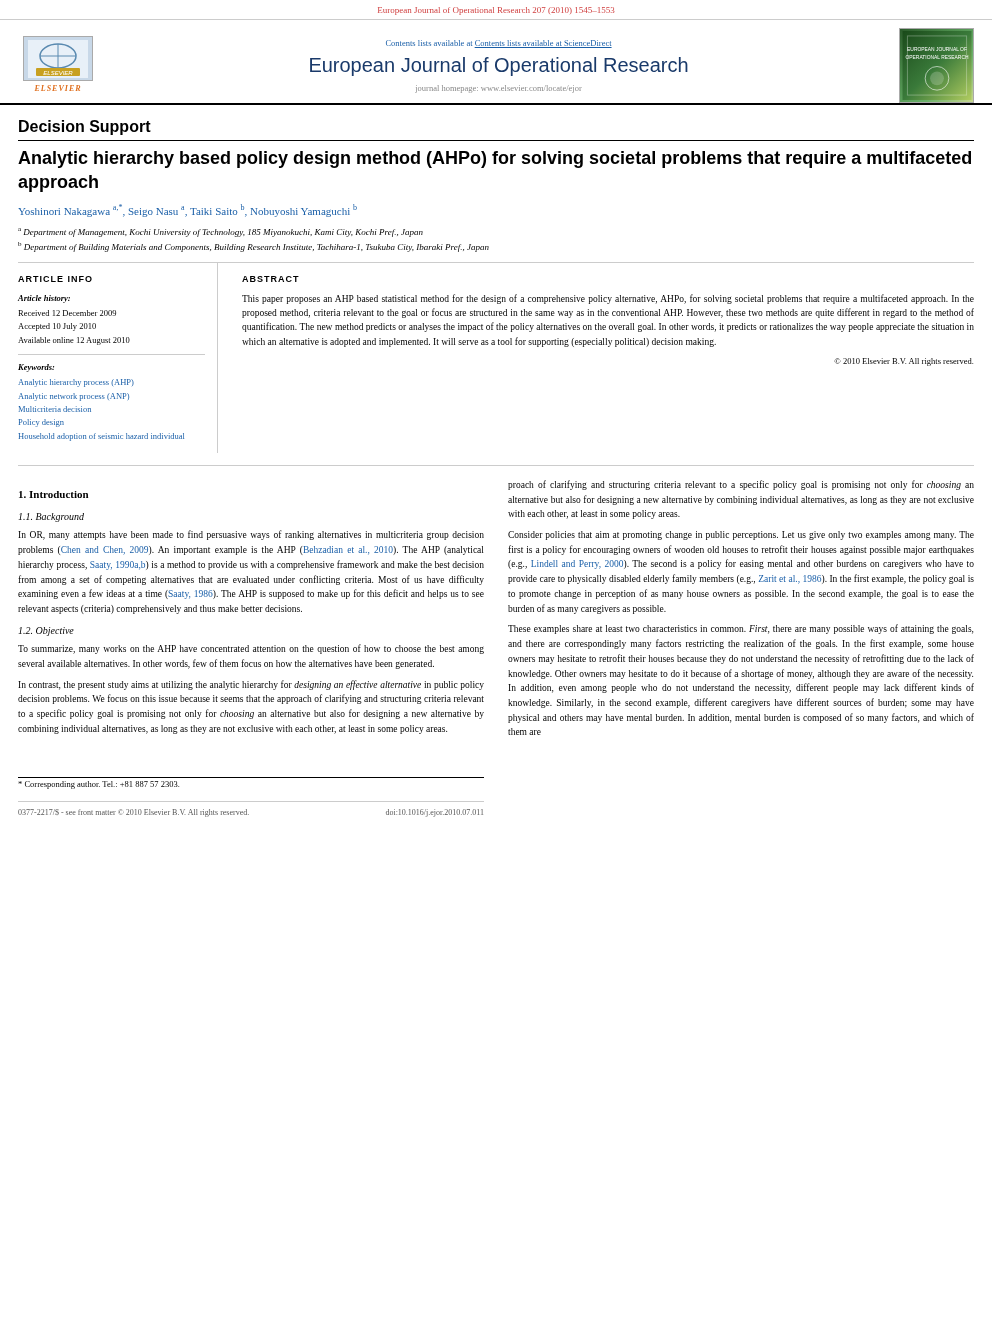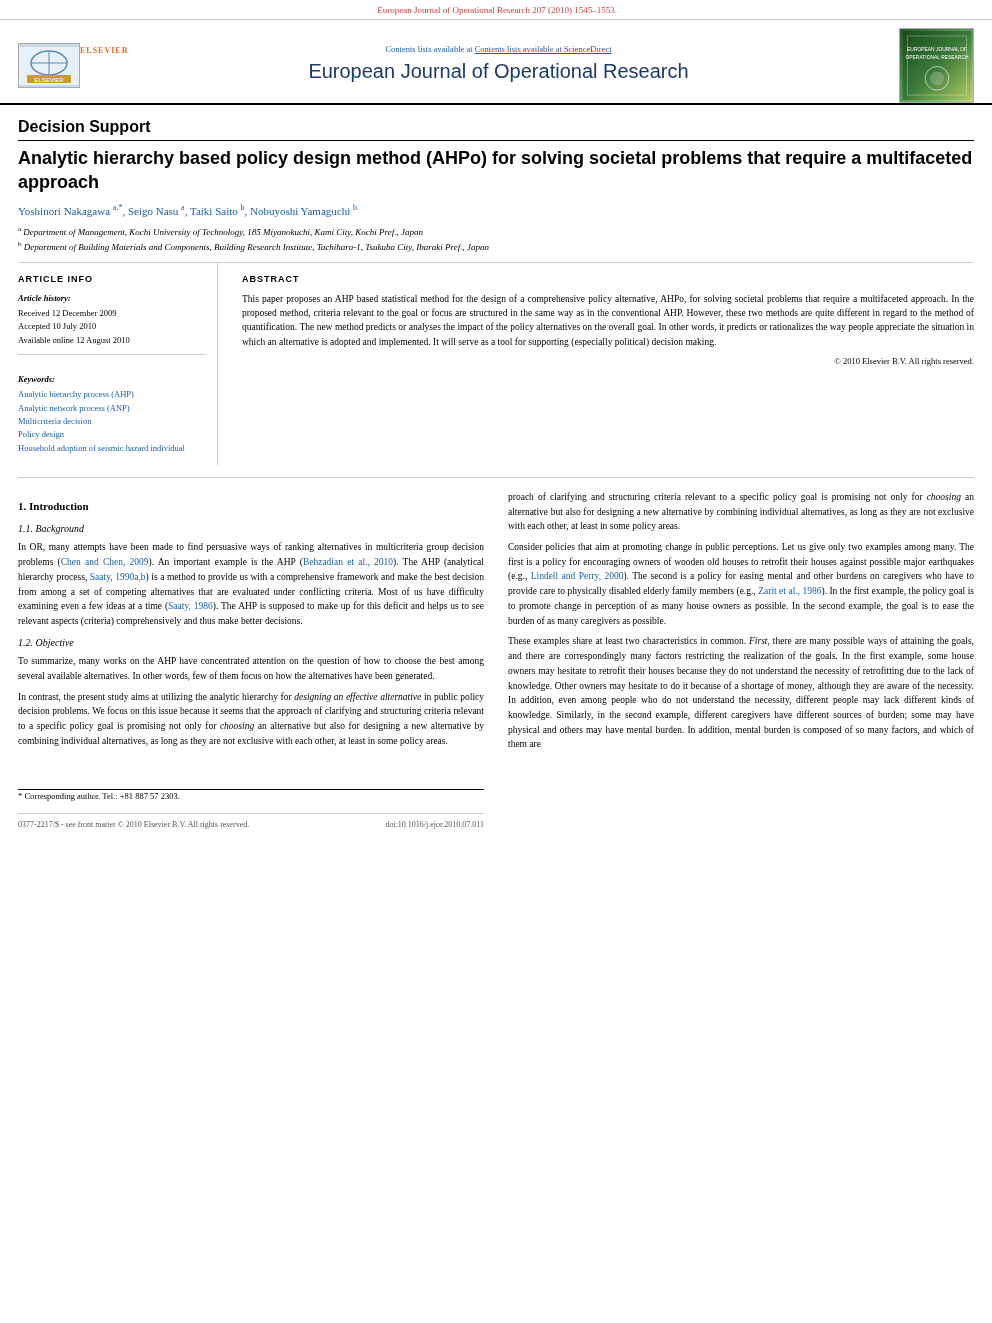--- a/index.html
+++ b/index.html
@@ -26,21 +26,23 @@
     .journal-header {
       display: flex;
       align-items: center;
       justify-content: space-between;
       padding: 8px 18px 0 18px;
       border-bottom: 2px solid #000;
     }
     .journal-header .elsevier-logo {
       width: 80px;
       display: flex;
-      align-items: flex-start;
+      flex-direction: column;
+      align-items: center;
+      font-style: italic;
     }
     .elsevier-logo-img {
       width: 70px;
       height: 45px;
       background: #c8d8e8;
       display: flex;
       align-items: center;
       justify-content: center;
       font-size: 7px;
       color: #333;
@@ -167,21 +169,21 @@
       font-weight: bold;
       margin-bottom: 3px;
     }
     .history-item {
       font-size: 8.5px;
       margin-bottom: 1px;
     }
     .keywords-section {
       margin-top: 8px;
       border-top: 1px solid #ccc;
-      padding-top: 18px;
+      padding-top: 6px;
     }
     .keywords-label {
       font-size: 8.5px;
       font-style: italic;
       font-weight: bold;
       margin-bottom: 3px;
     }
     .keyword-item {
       font-size: 8.5px;
       margin-bottom: 1px;
@@ -286,20 +288,21 @@
       </svg>
     </div>
     <div class="elsevier-label">ELSEVIER</div>
   </div>
 
   <div class="journal-center">
     <div class="sciencedirect-link">
       Contents lists available at <span style="color:#1a5fa8; text-decoration:underline;">Contents lists available at ScienceDirect</span>
     </div>
     <div class="journal-title">European Journal of Operational Research</div>
+    <div class="homepage-link">journal homepage: www.elsevier.com/locate/ejor</div>
   </div>
 
   <div class="journal-thumb">
     <svg width="70" height="70" viewBox="0 0 70 70">
       <defs>
         <linearGradient id="jg" x1="0" y1="0" x2="1" y2="1">
           <stop offset="0%" stop-color="#1a4a1a"></stop>
           <stop offset="50%" stop-color="#3a7a3a"></stop>
           <stop offset="100%" stop-color="#b0cc60"></stop>
         </linearGradient>

